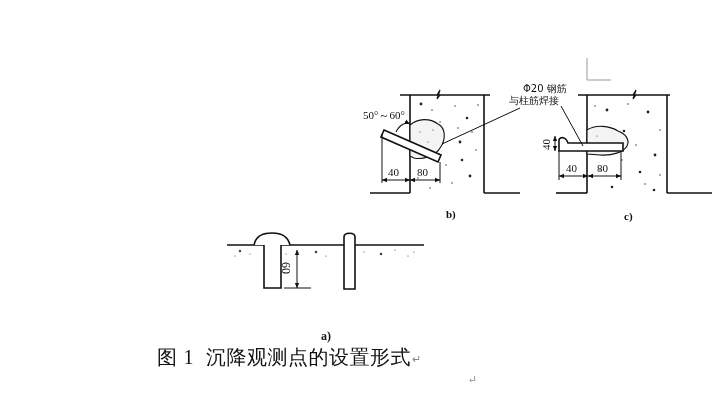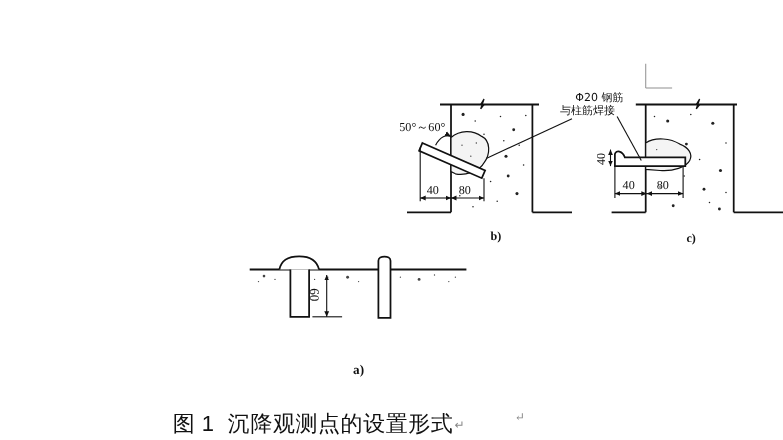--- a/index.html
+++ b/index.html
@@ -1,22 +1,22 @@
 <!DOCTYPE html>
 <html><head>
   <meta charset="utf-8">
   <style>
     html, body { margin: 0; padding: 0; background: #ffffff; }
     body { width: 712px; height: 400px; position: relative; overflow: hidden; font-family: "DejaVu Serif", "Liberation Serif", serif; }
     #canvas { position: absolute; left: 0; top: 0; width: 712px; height: 400px; }
     .svg-text { font-family: "Liberation Serif", "DejaVu Serif", serif; fill: #111; }
     .cjk { font-family: "DejaVu Sans", sans-serif; fill: #111; }
     .caption {
-      position: absolute; left: 157px; top: 372px;
-      font-family: Liberation Sans, sans-serif;
+      position: absolute; left: 157px; top: 344px;
+      font-family: Liberation Serif, serif;
       font-size: 20px; color: #111; white-space: nowrap; letter-spacing: 0.5px;
     }
     .caption .num { margin-left: 6px; margin-right: 12px; }
     .para-mark { font-size: 11px; color: #888; vertical-align: middle; margin-left: 1px; }
     .para-mark-2 { position: absolute; left: 468px; top: 373px; font-size: 11px; color: #888; }
   </style>
 </head>
 <body>
 
 <svg id="canvas" viewBox="0 0 712 400" xmlns="http://www.w3.org/2000/svg">

